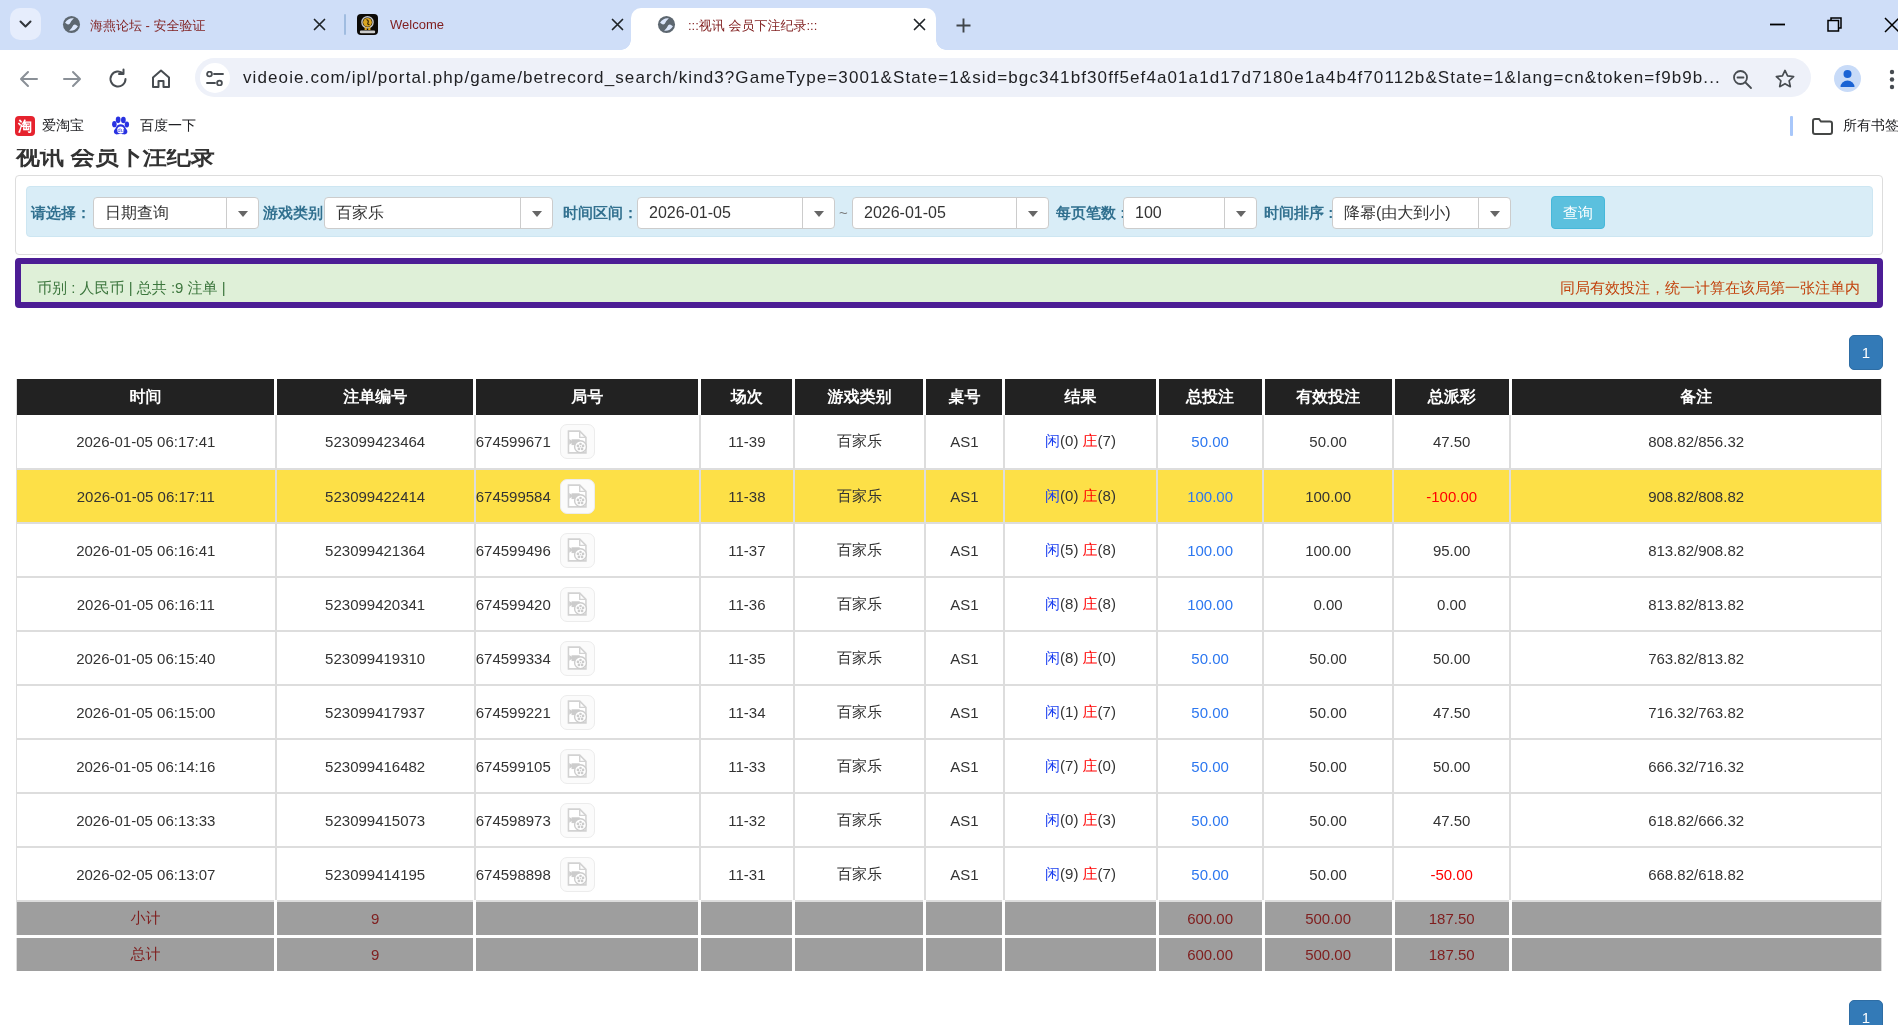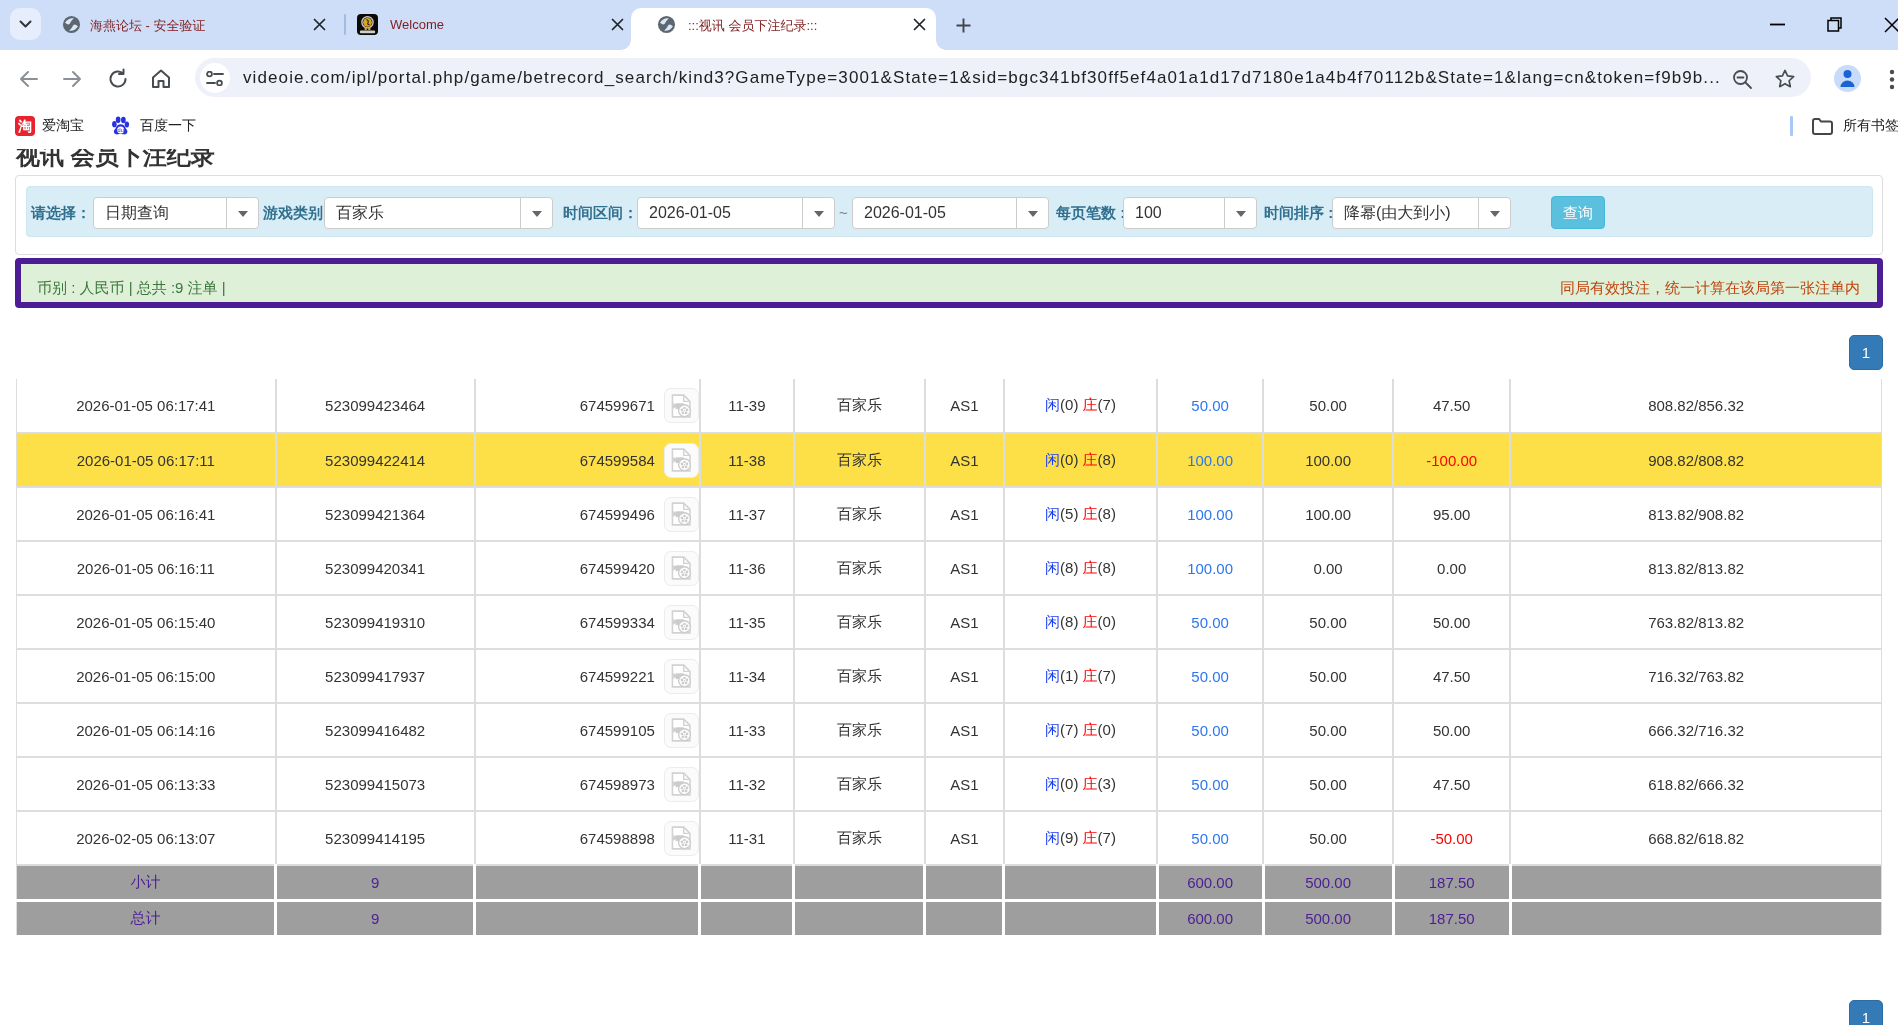--- a/index.html
+++ b/index.html
@@ -41,29 +41,29 @@
 .pag{position:absolute;width:34px;height:35px;background:#337ab7;border:1px solid #2e6da4;border-radius:5px;
   color:#fff;font-size:15px;text-align:center;line-height:33px;}
 
 #tbl{position:absolute;left:16px;top:234px;width:1866px;border-collapse:collapse;table-layout:fixed;border-left:1px solid #ddd;border-right:1px solid #ddd;}
 #tbl th{background:#222;color:#fff;font-size:16px;font-weight:bold;height:36px;text-align:center;padding:0;}
 #tbl th + th{border-left:3px solid #fff;}
 #tbl td{height:54px;text-align:center;font-size:15px;color:#333;padding:0;
   border-bottom:2px solid #ddd;background:#fff;}
 #tbl td + td{border-left:2px solid #ddd;}
 #tbl tr.yel td{background:#fde047;}
-#tbl tr.sum td{background:#9e9e9e;color:#4c1d95;height:35px;border-bottom:0;font-size:15px;}
+#tbl tr.sum td{background:#9e9e9e;color:#7f1d1d;height:35px;border-bottom:0;font-size:15px;}
 #tbl tr.sum td + td{border-left:3px solid #fff;}
 #tbl tr.sum2 td{border-top:3px solid #fff;}
 #tbl tr.sum td:first-child{border-left:0;}
 #tbl td.bettor{color:#2c77f0;}
 .neg{color:#f00;}
 .xian{color:#1a3ef0;}
 .zhuang{color:#f00;}
-.gamecell{display:flex;align-items:center;justify-content:flex-end;gap:9px;}
+.gamecell{display:flex;align-items:center;justify-content:flex-start;gap:9px;}
 .vicon{width:35px;height:35px;background:#fbfbfb;border:1px solid #ececec;border-radius:7px;
   display:flex;align-items:center;justify-content:center;}
 </style>
 </head>
 <body>
 
 <div id="tabstrip"></div>
 <div id="chevbtn"></div>
 <svg class="abs" style="left:19px;top:20px" width="13" height="8" viewBox="0 0 13 8">
   <path d="M1.5 1.5 L6.5 6.5 L11.5 1.5" fill="none" stroke="#30353a" stroke-width="2" stroke-linecap="round" stroke-linejoin="round"></path>
@@ -229,20 +229,33 @@
         <col style="width:94px">
       <col style="width:131px">
         <col style="width:79px">
         <col style="width:153px">
         <col style="width:106px">
       <col style="width:130px">
         <col style="width:117px">
         <col style="width:371px">
     </colgroup>
     <tbody>
+        <tr>
+          <th>时间</th>
+          <th>注单编号</th>
+          <th>局号</th>
+          <th>场次</th>
+          <th>游戏类别</th>
+          <th>桌号</th>
+          <th>结果</th>
+          <th>总投注</th>
+          <th>有效投注</th>
+          <th>总派彩</th>
+          <th>备注</th>
+        </tr>
       <tr>
           <td>2026-01-05 06:17:41</td>
           <td>523099423464</td>
           <td>
             <div class="gamecell">
               <span>674599671</span>
               <span class="vicon">
                 <svg width="28" height="28" viewBox="0 0 36 36">
                   <path d="M7 4 H21.5 L29.5 12 V32 H7 Z" fill="#ffffff" stroke="#d2d2d2" stroke-width="2"></path>
                   <path d="M21.5 4 V12 H29.5" fill="none" stroke="#d2d2d2" stroke-width="1.8"></path>

